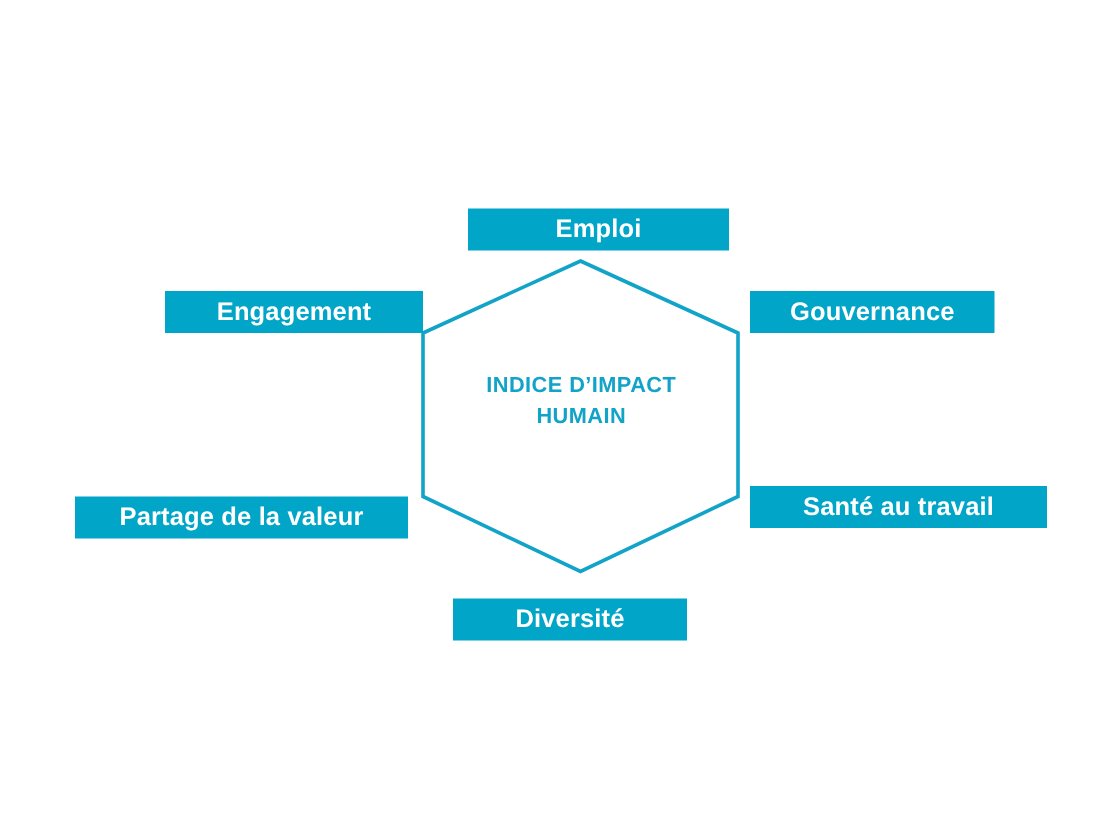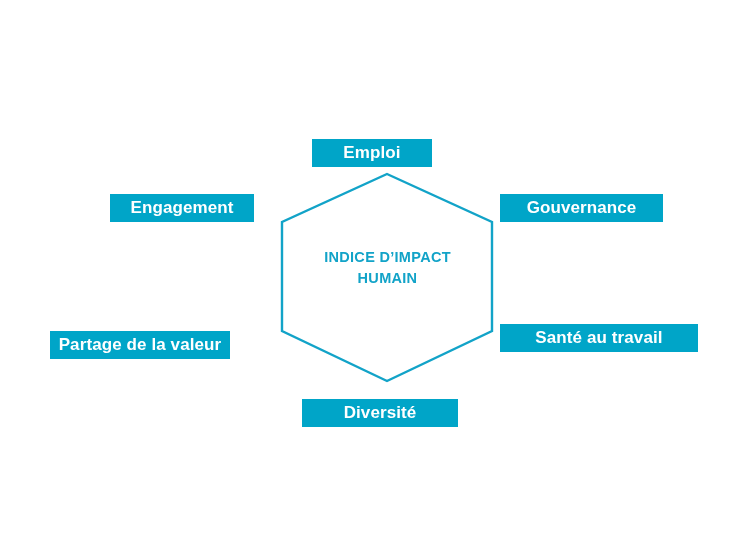--- a/index.html
+++ b/index.html
@@ -58,24 +58,24 @@
     font-weight: bold;
     display: flex;
     align-items: center;
     justify-content: center;
     letter-spacing: 0.1px;
     box-sizing: border-box;
     padding: 0 4px;
     white-space: nowrap;
   }
 
-  .node-emploi        { left: 312px; top: 139px; width: 120px; }
-  .node-engagement    { left: 110px; top: 194px; width: 144px; }
+  .node-emploi        { left: 312px; top: 139px; width: 174px; }
+  .node-engagement    { left: 110px; top: 194px; width: 172px; }
   .node-gouvernance   { left: 500px; top: 194px; width: 163px; }
-  .node-partage       { left:  50px; top: 331px; width: 180px; }
+  .node-partage       { left:  50px; top: 331px; width: 222px; }
   .node-sante         { left: 500px; top: 324px; width: 198px; }
   .node-diversite     { left: 302px; top: 399px; width: 156px; }
 </style>
 </head>
 <body>
 
 <div id="diagram-canvas">
 
   <svg class="hexagon-layer" viewBox="0 0 745 549">
     <polygon points="387,174 492,222 492,331 387,381 282,331 282,222" fill="none" stroke="#12A3C8" stroke-width="2.4" stroke-linejoin="miter"></polygon>

